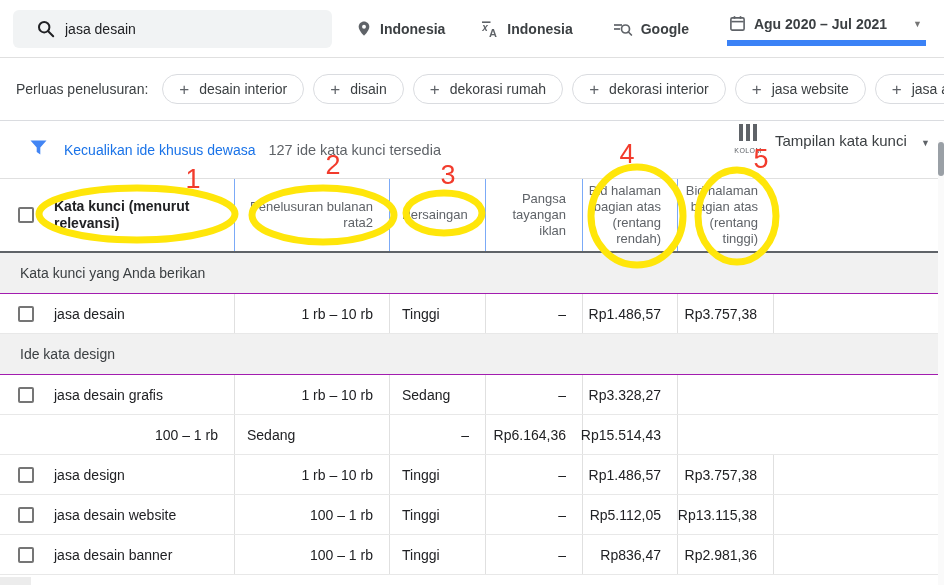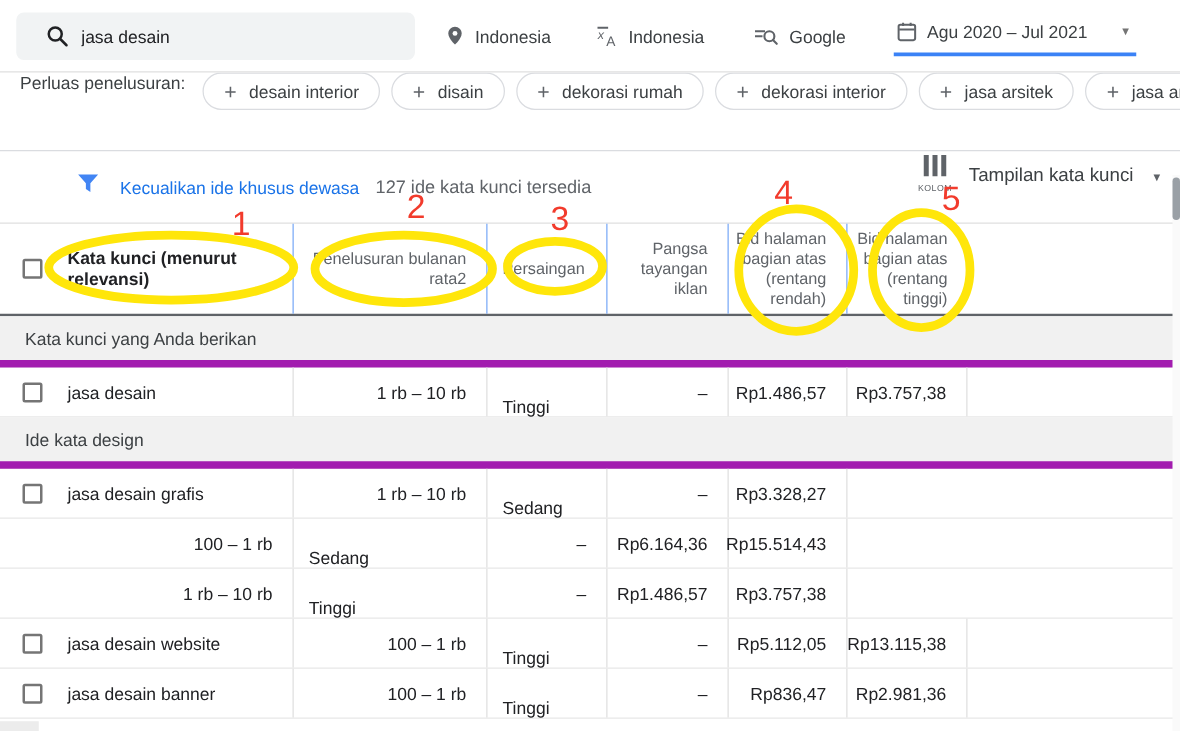--- a/index.html
+++ b/index.html
@@ -7,38 +7,38 @@
     font-family:"Liberation Sans","DejaVu Sans",sans-serif; color:#202124; }
   .screen { position:relative; width:944px; height:489px; background:#fff; }
 
   
   .topbar { height:58px; border-bottom:1px solid #e0e0e0; display:flex; align-items:center; }
   .searchbox { margin-left:13px; width:319px; height:38px; background:#f1f3f4; border-radius:6px;
     display:flex; align-items:center; padding:0 12px; }
   .searchbox svg { flex:0 0 auto; margin:0 10px 0 12px; }
   .searchbox input { border:none; outline:none; background:transparent; font:14px "Liberation Sans",sans-serif;
     color:#202124; width:100%; }
-  .topitem { display:flex; align-items:center; font-size:14px; color:#3c4043; cursor:pointer; }
+  .topitem { display:flex; align-items:center; font-size:14px; color:#3c4043; cursor:pointer;font-weight:bold; }
   .topitem .ticon { margin-right:8px; display:flex; align-items:center; }
   .t-loc { margin-left:24px; }
   .t-lang { margin-left:36px; }
   .t-net { margin-left:40px; }
-  .t-date { margin-left:38px; border-bottom:3px solid #3b82f6; padding:4px 4px 8px 2px; }
+  .t-date { margin-left:38px; border-bottom:6px solid #3b82f6; padding:4px 4px 8px 2px; }
   .t-date .arr { margin-left:26px; color:#757575; font-size:9px; }
 
   
-  .chipsrow { height:63px; border-bottom:1px solid #dadce0; display:flex; align-items:flex-start;
+  .chipsrow { height:63px; border-bottom:1px solid #dadce0; display:flex; align-items:center;
     padding-left:16px; white-space:nowrap; overflow:hidden; }
   .chipsrow .lbl { font-size:14px; color:#3c4043; margin-right:14px; }
   .chip { display:inline-flex; align-items:center; height:30px; border:1px solid #dadce0; border-radius:16px;
     padding:0 16px; margin-right:9px; font-size:14px; color:#3c4043; cursor:pointer; background:#fff; flex:0 0 auto; }
   .chip .plus { color:#5f6368; font-size:17px; margin-right:10px; line-height:1; }
 
   
-  .toolbar { height:57px; display:flex; align-items:center; position:relative;padding-left:32px; }
+  .toolbar { height:57px; display:flex; align-items:center; position:relative; }
   .funnel { margin-left:30px; }
   .tb-link { margin-left:17px; color:#1a73e8; font-size:14px; cursor:pointer; }
   .tb-addfilter { margin-left:24px; color:#5f6368; font-size:14px; font-weight:bold; letter-spacing:.3px; cursor:pointer; }
   .tb-count { margin-left:13px; color:#5f6368; font-size:14.5px; }
   .kolom { position:absolute; left:731px; top:3px; width:34px; text-align:center; cursor:pointer; }
   .kolom .bars { display:inline-flex; gap:3px; height:17px; }
   .kolom .bars i { width:4px; background:#5f6368; }
   .kolom .klbl { display:block; font-size:7px; color:#5f6368; letter-spacing:.4px; margin-top:2px; }
   .viewtoggle { position:absolute; left:775px; top:11px; font-size:15px; color:#3c4043; cursor:pointer; white-space:nowrap;text-align:center; }
   .viewtoggle .arr { font-size:9px; color:#5f6368; margin-left:10px; }
@@ -47,27 +47,27 @@
   .tbl { width:944px; }
   .grid { display:grid; grid-template-columns:235px 155px 96px 97px 95px 96px auto; }
   .thead { height:75px; border-top:1px solid #e0e0e0; border-bottom:2px solid #5f6368; }
   .hc { display:flex; align-items:center; font-size:13px; color:#5f6368; line-height:1.25; }
   .thead > .hc { border-right:1px solid #7baaf7; }
   .thead > .hc:last-child { border-right:none; }
   .hc.right { justify-content:flex-end; text-align:right; padding-right:16px; }
   .hc.left { padding-left:12px; }
   .hc-kw { padding-left:18px; font-size:14px; font-weight:bold; color:#202124; gap:20px; }
   .cb { width:16px; height:16px; border:2px solid #757575; border-radius:2px; background:#fff; flex:0 0 auto; cursor:pointer; }
-  .sectionrow { height:41px; background:#f1f1f1; border-bottom:6px solid #a21caf; display:flex; align-items:center;
+  .sectionrow { height:41px; background:#f1f1f1; border-bottom:1px solid #a21caf; display:flex; align-items:center;
     padding-left:20px; font-size:14px; color:#3c4043; }
   .drow { height:40px; border-bottom:1px solid #e8e8e8; }
   .drow .dc { display:flex; align-items:center; font-size:14px; color:#202124; border-right:1px solid #e0e0e0; }
   .drow .dc:last-child { border-right:none; }
   .dc.right { justify-content:flex-end; padding-right:16px; }
-  .dc.left { padding-left:12px;align-items:flex-end; }
+  .dc.left { padding-left:12px; }
   .dc-kw { padding-left:18px; gap:20px; }
   .stub { position:absolute; left:0; top:577px; width:31px; height:8px; background:#ececec; }
 
   
   .scrollbar { position:absolute; right:0; top:140px; width:6px; height:445px; background:#fafafa; }
   .scrollbar .thumb { position:absolute; top:2px; left:0; width:6px; height:34px; background:#9aa0a6; border-radius:3px; }
 
   
   .overlay { position:absolute; left:0; top:0; width:944px; height:585px; pointer-events:none; }
   .rednum { position:absolute; transform:translateX(-50%); font-size:27px; font-weight:500; color:#f23b2c;
@@ -143,21 +143,21 @@
     <span class="chip">
         <span class="plus">+</span>
         <span>dekorasi rumah</span>
       </span>
     <span class="chip">
         <span class="plus">+</span>
         <span>dekorasi interior</span>
       </span>
     <span class="chip">
         <span class="plus">+</span>
-        <span>jasa arsitek</span>
+        <span>jasa website</span>
       </span>
     <span class="chip">
         <span class="plus">+</span>
         <span>jasa arsitektur</span>
       </span>
 
   </div>
 
   <div class="toolbar">
     <span class="funnel">
@@ -268,20 +268,24 @@
       <div class="dc right">
           <span>Rp6.164,36</span>
         </div>
       <div class="dc right">
           <span>Rp15.514,43</span>
         </div>
       <div class="dc"></div>
     </div>
 
     <div class="grid drow">
+      <div class="dc dc-kw">
+          <span class="cb"></span>
+          <span>jasa design</span>
+        </div>
       <div class="dc right">
           <span>1 rb – 10 rb</span>
         </div>
       <div class="dc left">
           <span>Tinggi</span>
         </div>
       <div class="dc right">
           <span>–</span>
         </div>
       <div class="dc right">

